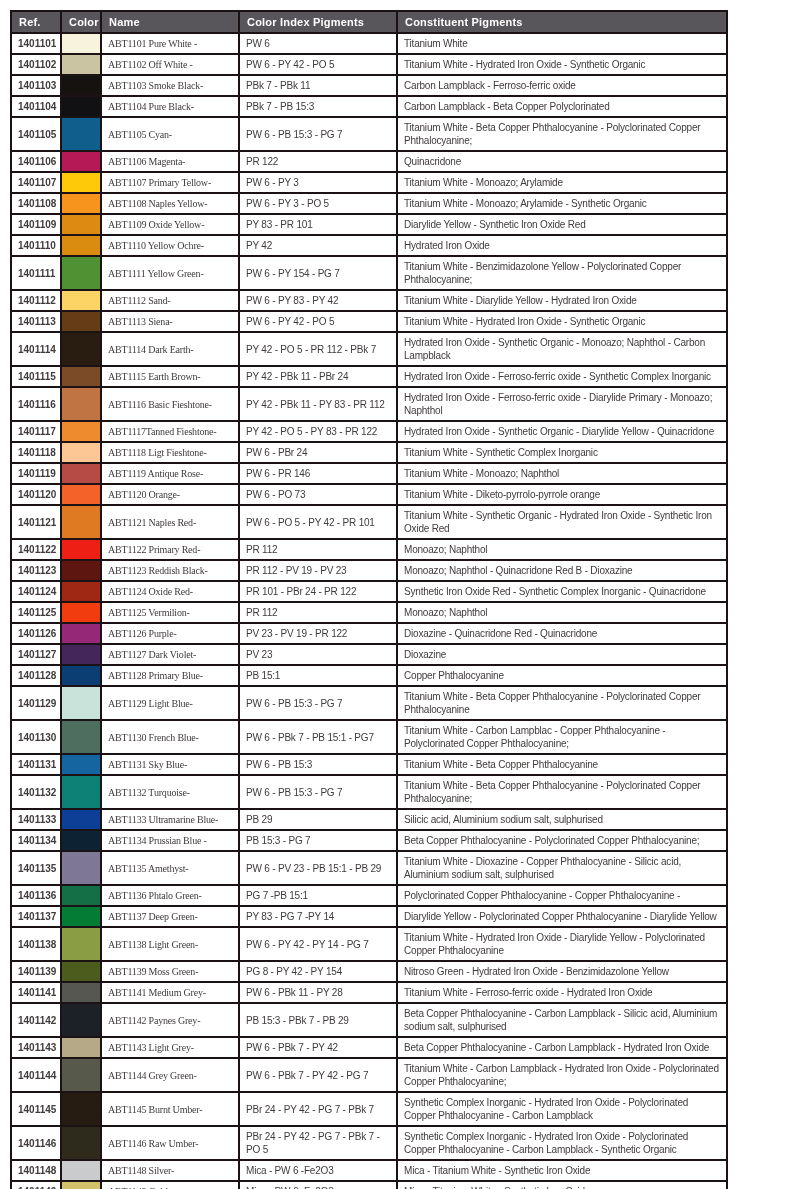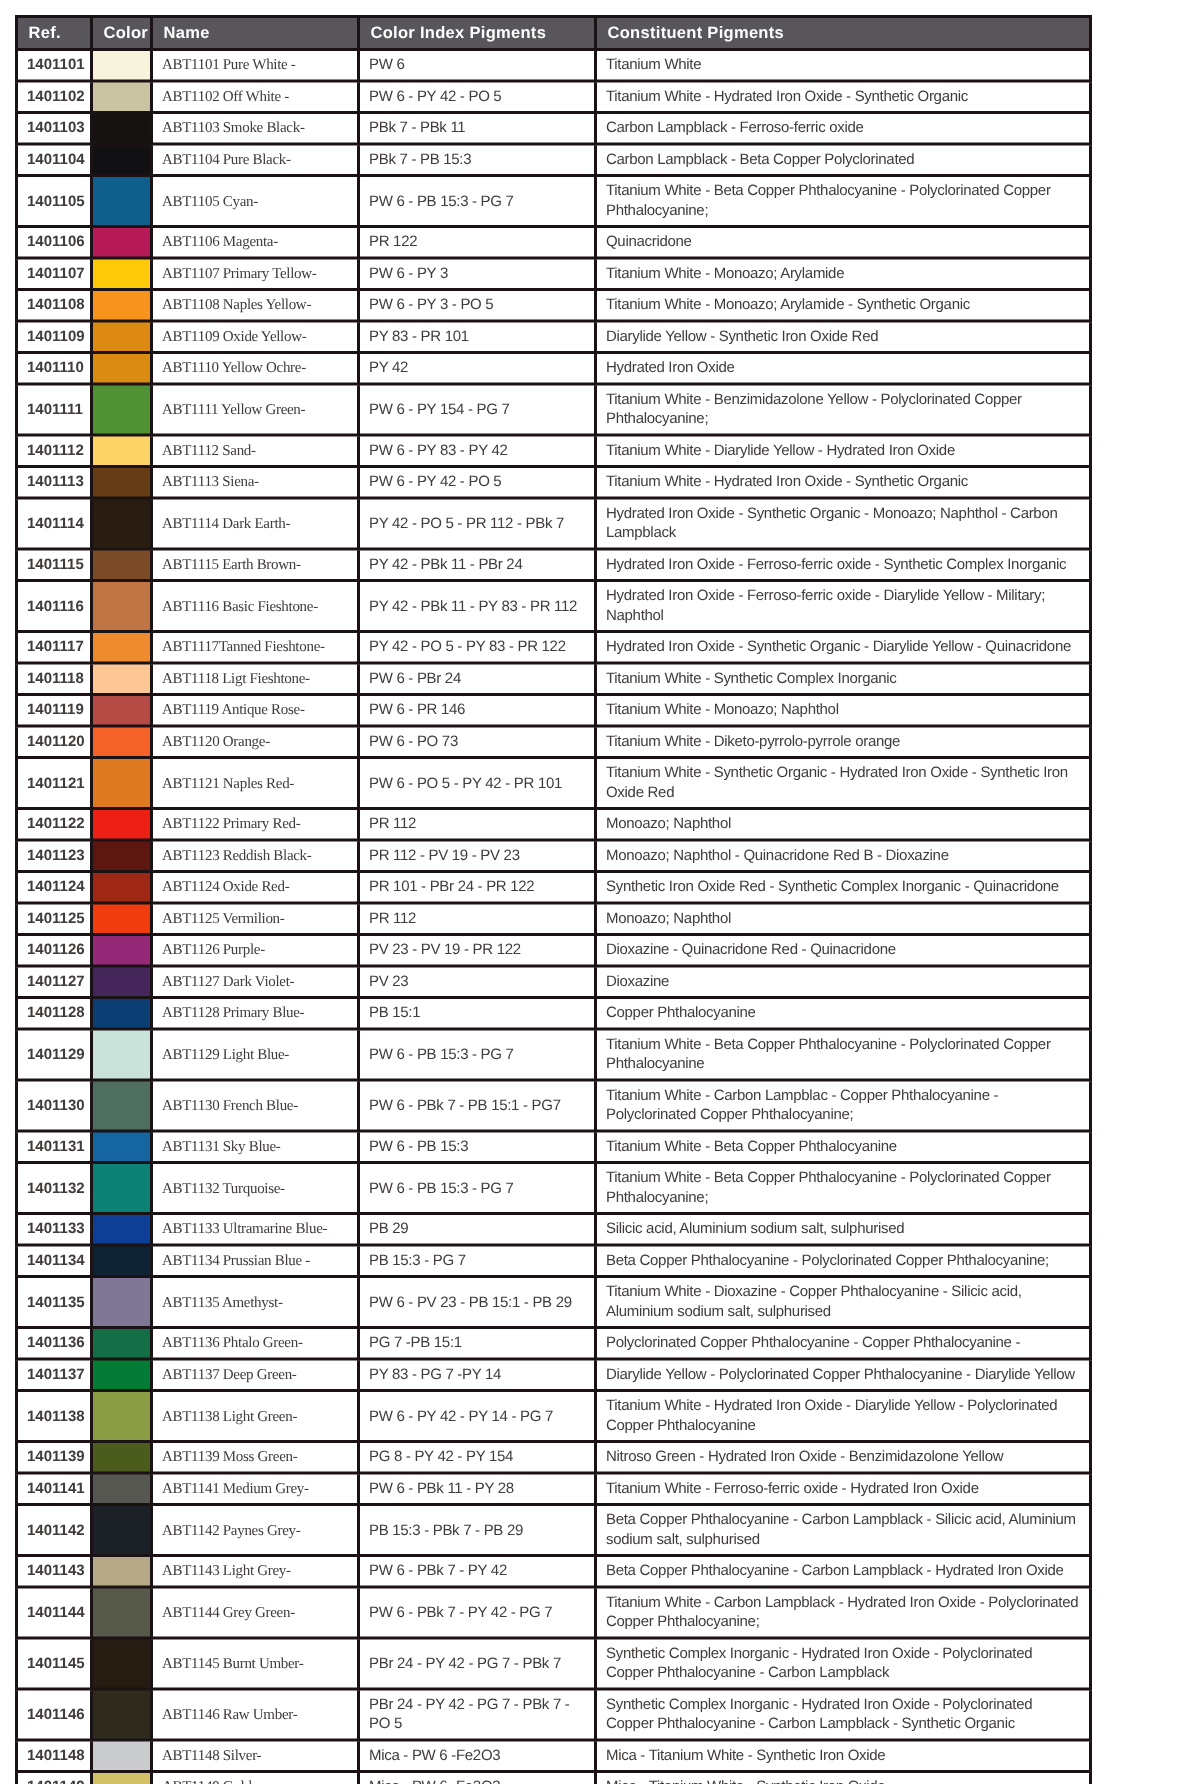--- a/index.html
+++ b/index.html
@@ -156,21 +156,21 @@
           <td class="swatch" style="background:#7b4a26"></td>
           <td class="name">ABT1115 Earth Brown-</td>
           <td class="ci">PY 42 - PBk 11 - PBr 24</td>
           <td class="const">Hydrated Iron Oxide - Ferroso-ferric oxide - Synthetic Complex Inorganic</td>
         </tr>
         <tr>
           <td class="ref">1401116</td>
           <td class="swatch" style="background:#c17443"></td>
           <td class="name">ABT1116 Basic Fieshtone-</td>
           <td class="ci">PY 42 - PBk 11 - PY 83 - PR 112</td>
-          <td class="const">Hydrated Iron Oxide - Ferroso-ferric oxide - Diarylide Yellow - Military; Naphthol</td>
+          <td class="const">Hydrated Iron Oxide - Ferroso-ferric oxide - Diarylide Primary - Monoazo; Naphthol</td>
         </tr>
         <tr>
           <td class="ref">1401117</td>
           <td class="swatch" style="background:#ee8b2e"></td>
           <td class="name">ABT1117Tanned Fieshtone-</td>
           <td class="ci">PY 42 - PO 5 - PY 83 - PR 122</td>
           <td class="const">Hydrated Iron Oxide - Synthetic Organic - Diarylide Yellow - Quinacridone</td>
         </tr>
         <tr>
           <td class="ref">1401118</td>

